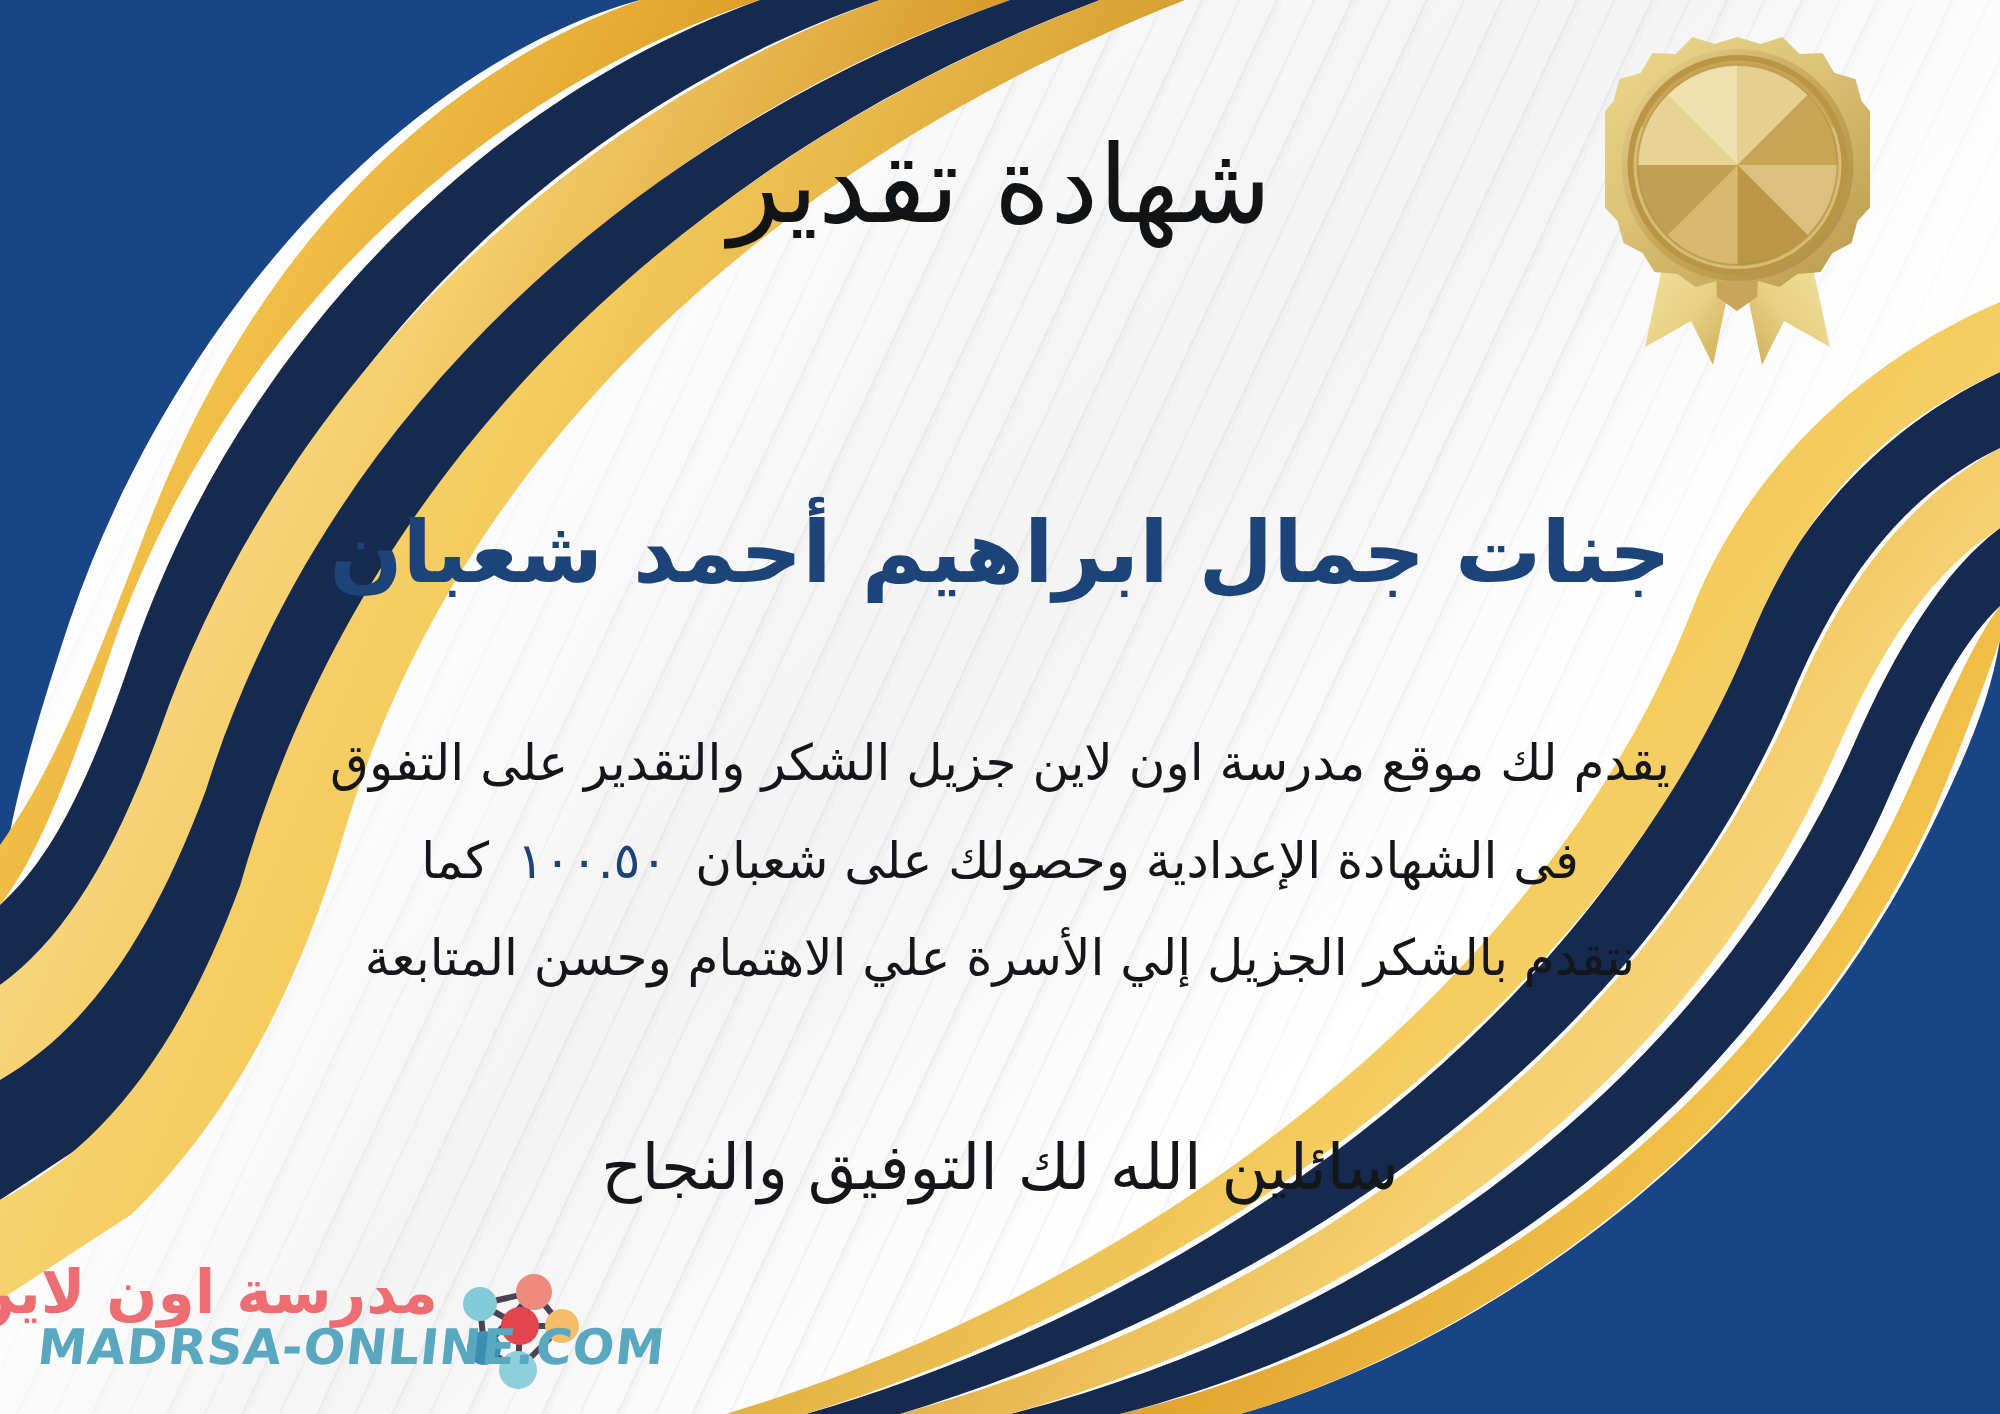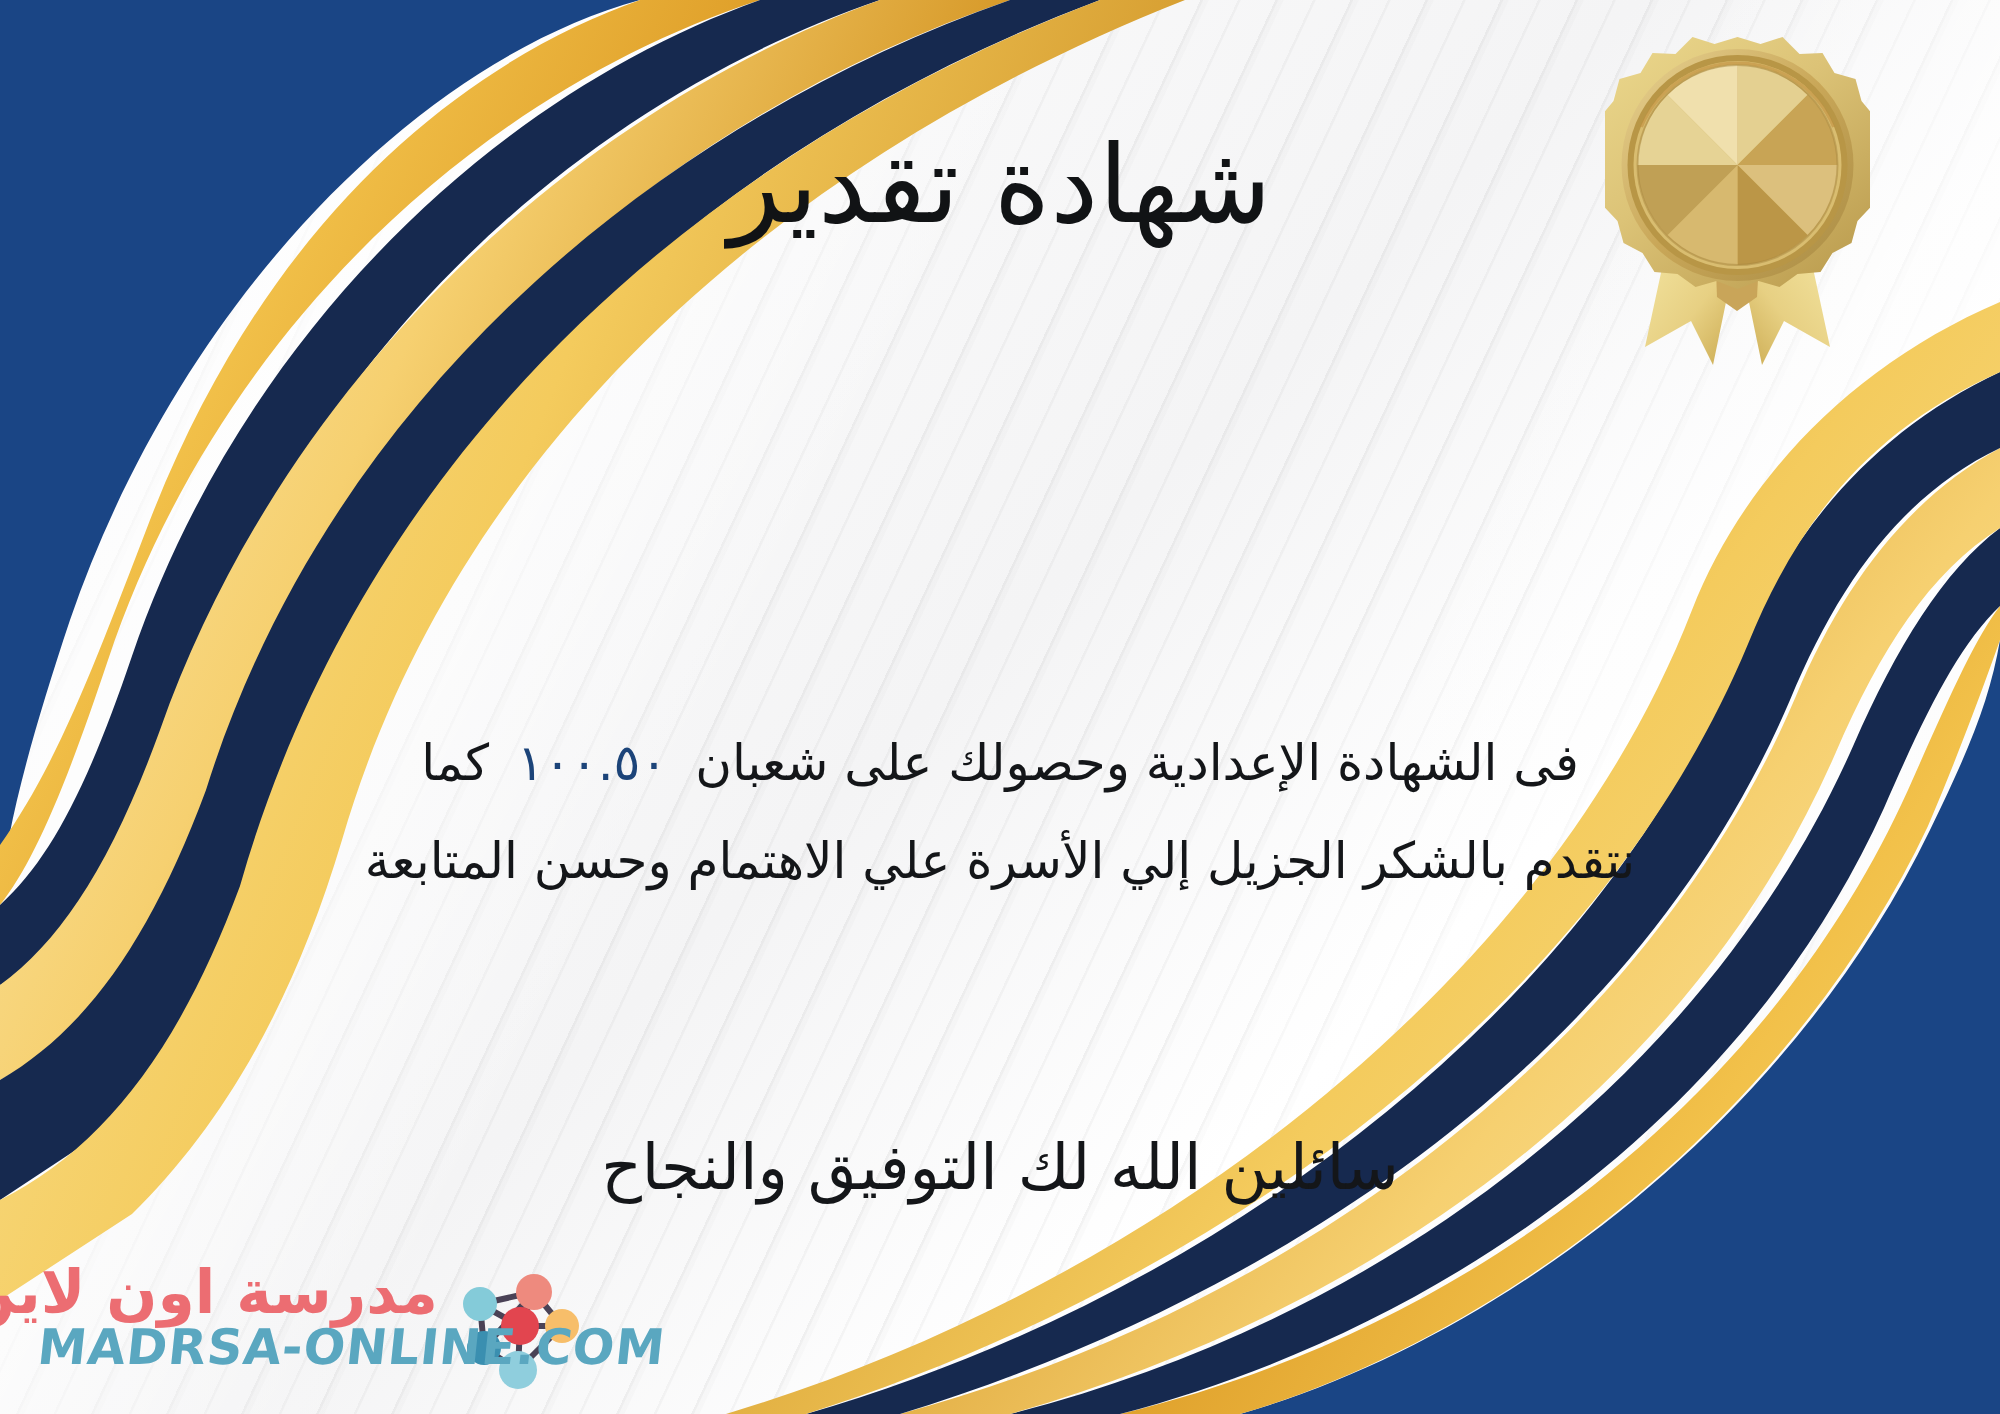--- a/index.html
+++ b/index.html
@@ -246,22 +246,24 @@
         <circle cx="0" cy="-10" r="100" fill="none" stroke="#a8873f" stroke-width="2" opacity="0.5"></circle>
         <path d="M-96,-48 A104,104 0 0,1 96,-48" fill="none" stroke="#c08c3c" stroke-width="3" opacity="0.55"></path>
       </g>
     </svg>
   </div>
 
   <div class="content">
 
     <div class="title">شهادة تقدير</div>
 
+    <div class="recipient">جنات جمال ابراهيم أحمد شعبان</div>
 
     <div class="body">
+      <span class="line">يقدم لك موقع مدرسة اون لاين جزيل الشكر  والتقدير على التفوق</span>
       <span class="line"><span>فى الشهادة الإعدادية وحصولك على شعبان</span><span class="grade">١٠٠.٥٠</span><span>كما</span></span>
       <span class="line">نتقدم  بالشكر الجزيل إلي الأسرة علي الاهتمام وحسن المتابعة</span>
     </div>
 
     <div class="closing">سائلين الله لك التوفيق  والنجاح</div>
   </div>
 
   <div class="logo">
     <div class="logo-mark">
       <svg viewBox="0 0 140 132" xmlns="http://www.w3.org/2000/svg">

